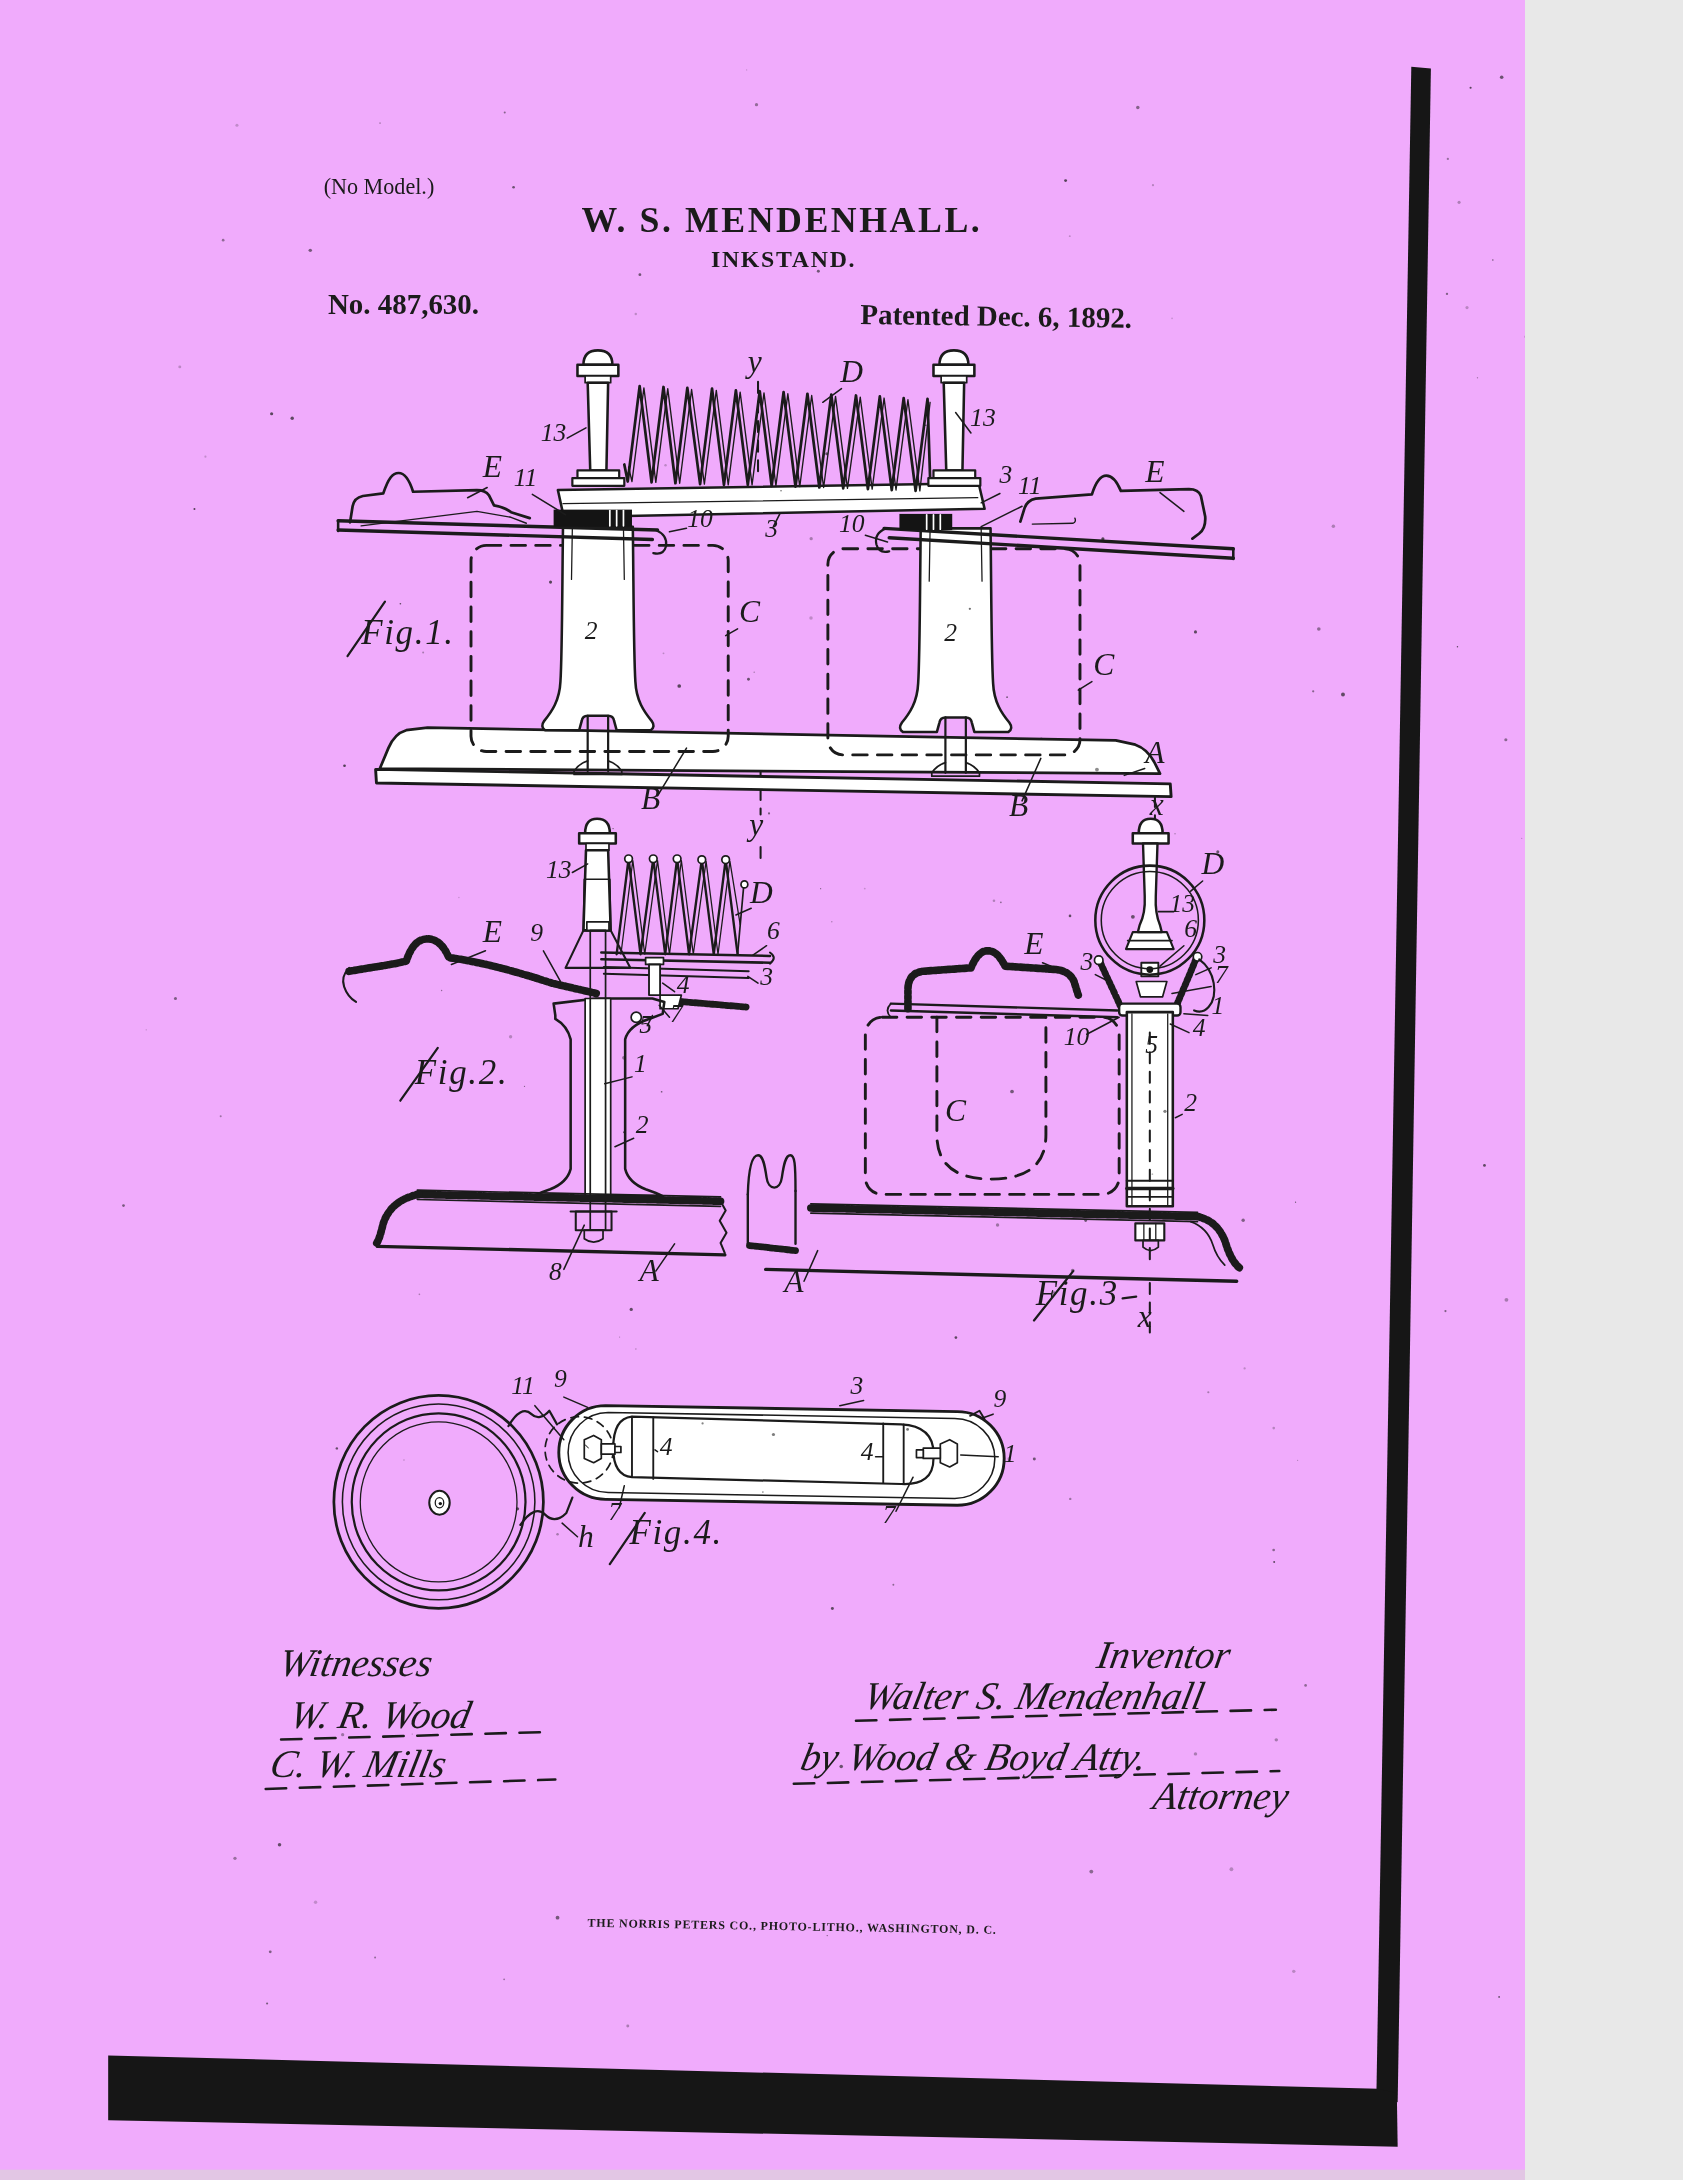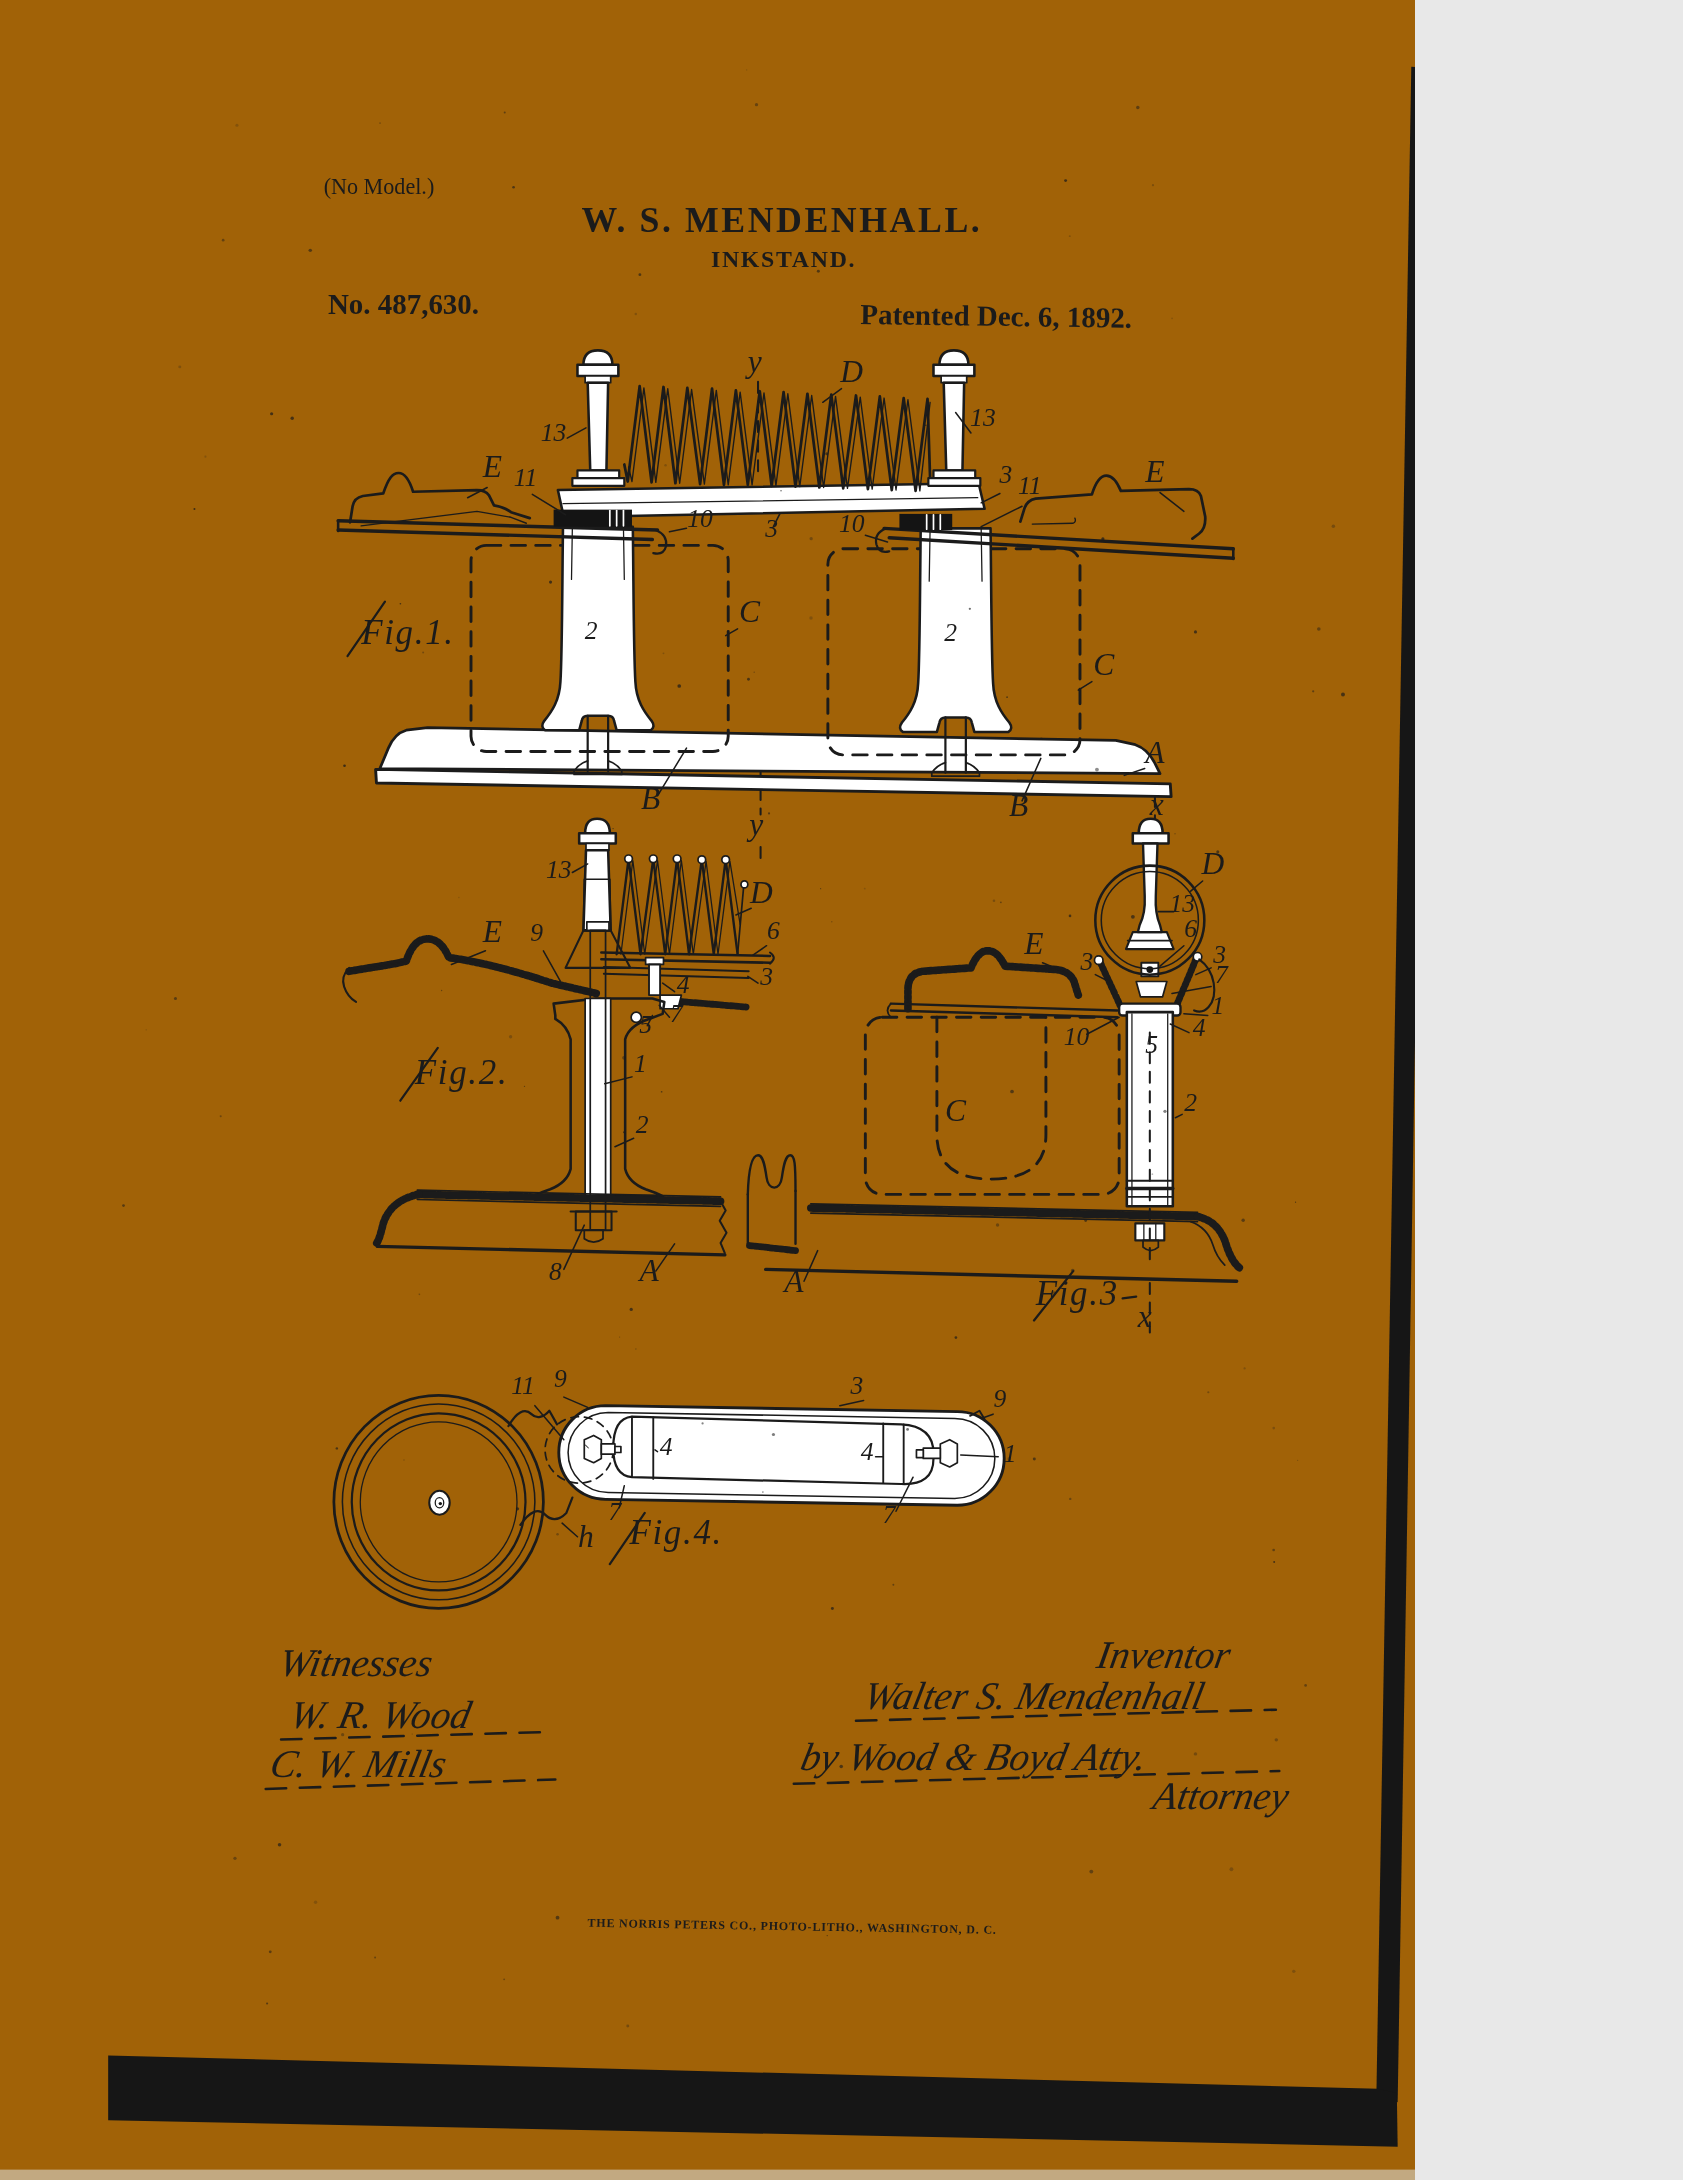--- a/index.html
+++ b/index.html
@@ -1,16 +1,16 @@
 <!DOCTYPE html>
 <html style="font-size:13.6px"><head>
 <meta charset="utf-8">
 <style>
   html,body{margin:0;padding:0;background:#e8e8e8;}
-  #page{position:relative;width:1415px;height:2181px;background:#a16207;overflow:hidden;
+  #page{position:relative;width:1525px;height:2181px;background:#f0abfc;overflow:hidden;
         font-family:"Liberation Serif",serif;}
   svg{position:absolute;inset:0;display:block;}
   svg *{stroke-linecap:round;stroke-linejoin:round;}
   .k{stroke:#1b1b1b;fill:none;}
   .w{fill:#ffffff;stroke:#1b1b1b;}
   .ink{fill:#141414;stroke:none;}
   .dashC{stroke:#1b1b1b;fill:none;stroke-width:3.4;stroke-dasharray:17 12;}
   .dash2{stroke:#1b1b1b;fill:none;stroke-width:2.4;stroke-dasharray:13 10;}
   .dashSm{stroke:#1b1b1b;fill:none;stroke-width:2;stroke-dasharray:9 7;}
   .sheet{stroke:#1b1b1b;fill:none;stroke-width:9;stroke-dasharray:3 3;}

